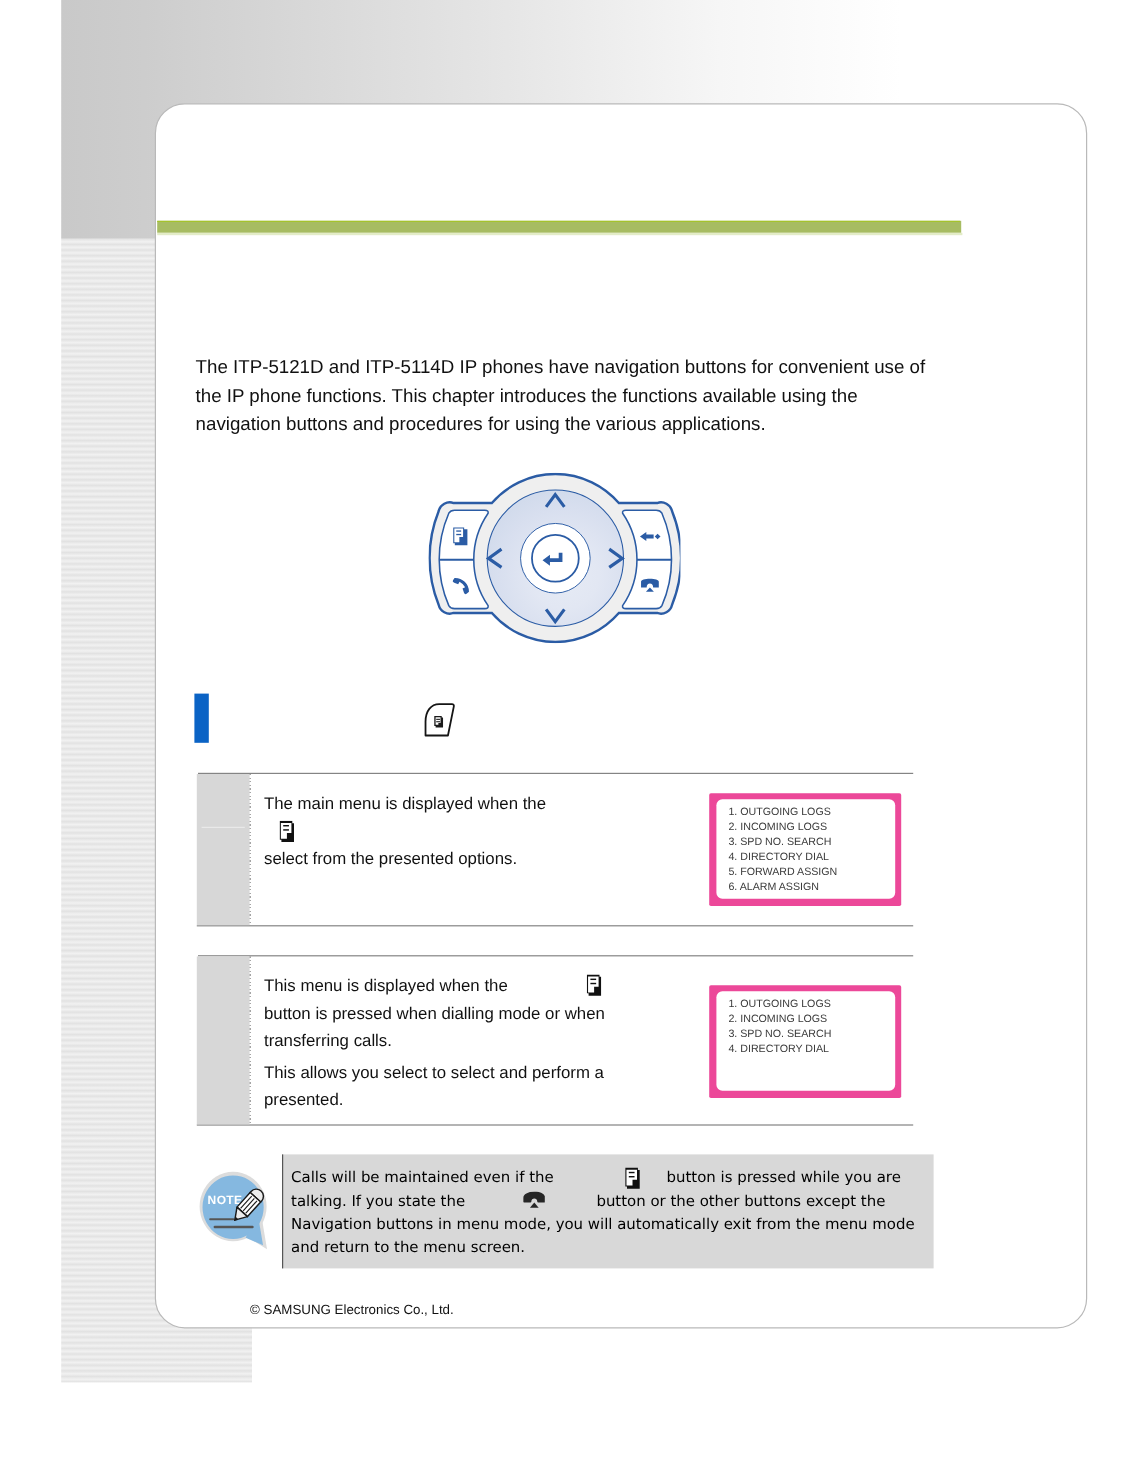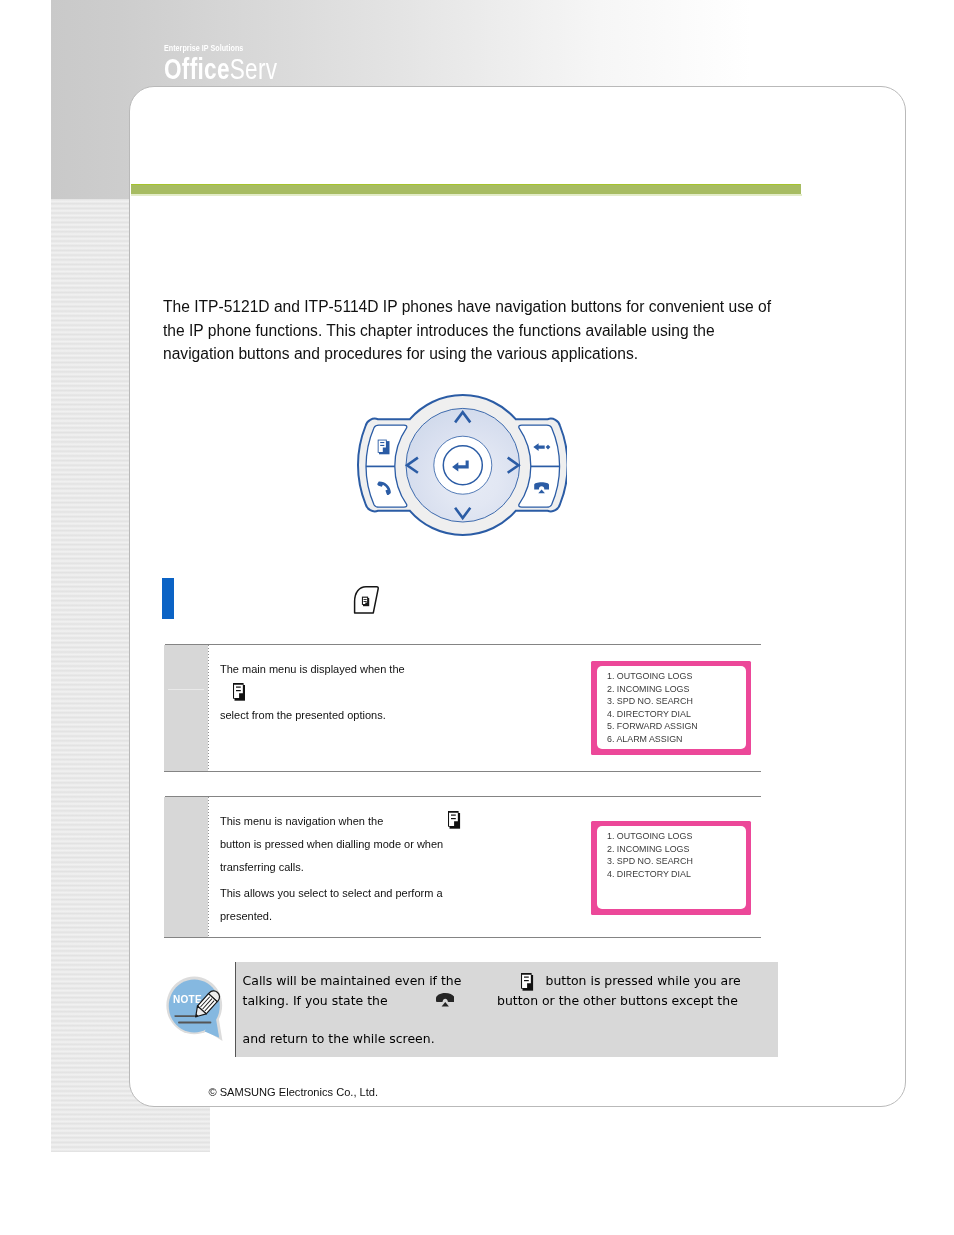--- a/index.html
+++ b/index.html
@@ -34,21 +34,21 @@
   .navdiag{position:absolute;left:357px;top:394px;}
 
   .secbar{position:absolute;left:162px;top:578px;width:12px;height:41px;background:#0b63c5;}
   .keyicon{position:absolute;left:352px;top:584px;}
 
   .tbl{position:absolute;box-sizing:border-box;}
   .tbl .rule{position:absolute;left:0;right:0;height:1px;background:#848484;}
   .tbl .gcell{position:absolute;left:0;top:1px;width:44px;bottom:1px;background:#d7d7d7;}
   .tbl .dot{position:absolute;left:44px;top:1px;bottom:1px;width:1px;
     background:repeating-linear-gradient(to bottom,#8f8f8f 0 1px,transparent 1px 3px);}
-  .tbl .txt{position:absolute;font-size:11px;line-height:23px;color:#111;}
+  .tbl .txt{position:absolute;font-size:14px;line-height:23px;color:#111;}
   .tbl .gline{position:absolute;left:4px;width:36px;height:1px;background:#e9e9e9;}
 
   .lcd{position:absolute;background:#ec4899;border-radius:1.5px;box-sizing:border-box;padding:5.5px;}
   .lcd .inner{background:#fff;border-radius:5px;height:100%;box-sizing:border-box;
     padding:4px 0 0 10.5px;}
   .lcd .line{font-size:8.9px;line-height:12.5px;color:#3a3a3a;white-space:nowrap;}
 
   .notebox{position:absolute;left:235px;top:962px;width:543px;height:95.4px;background:#d8d8d8;border-left:1.4px solid #555;box-sizing:border-box;}
   .notetext{position:absolute;left:242.6px;top:970.5px;width:545px;
     font-family:"DejaVu Sans",sans-serif;font-size:12.45px;line-height:19.2px;color:#000;}
@@ -61,24 +61,20 @@
 </style>
 </head>
 <body>
 
 <div class="page">
 
   <div class="topband"></div>
   <div class="stripes"></div>
   <div class="card"></div>
 
-  <div class="logo">
-    <div class="tag">Enterprise IP Solutions</div>
-    <div class="name"><b>Office</b><span>Serv</span></div>
-  </div>
 
   <div class="greenbar">
       <div class="hi"></div>
     </div>
   <div class="greenshadow"></div>
 
   <div class="intro">The ITP-5121D and ITP-5114D IP phones have navigation buttons for convenient use of the IP phone functions. This chapter introduces the functions available using the navigation buttons and procedures for using the various applications.</div>
 
   <div class="navdiag">
     <svg width="210" height="142" viewBox="0 0 210 142" style="display:block">
@@ -170,21 +166,21 @@
       </div>
     </div>
   </div>
 
   <div class="tbl" style="left:163.5px;top:796px;width:597px;height:141.5px;">
     <div class="rule" style="top:0;left:1.2px;"></div>
     <div class="rule" style="top:140.5px;"></div>
     <div class="gcell"></div>
     <div class="dot"></div>
     <div class="txt" style="left:56.5px;top:13.5px;width:400px;">
-      <span>This menu is navigation when the</span>
+      <span>This menu is displayed when the</span>
       <span class="ib" style="margin-left:62px;vertical-align:-4px;">
         <svg width="12.2" height="17.8" viewBox="0 0 12.2 17.8" style="display:block">
           <path d="M 1.5,2 L 12.1,2 L 12.1,17.7 L 1.5,17.7 Z" fill="#111"></path>
           <path d="M 0,0 L 10.6,0 L 10.6,15.7 L 0,15.7 Z" fill="#111"></path>
           <path d="M 1.05,1.8 L 9.85,1.8 L 9.85,10.2 L 6.1,10.2 L 6.1,15 L 1.05,15 Z" fill="#fff"></path>
           <rect x="3.0" y="3.5" width="4.8" height="1.2" fill="#111"></rect>
           <rect x="3.0" y="7.0" width="4.8" height="1.2" fill="#111"></rect>
         </svg>
       </span><br>
       <span>button is pressed when dialling mode or when</span><br>
@@ -230,27 +226,27 @@
     <span>Calls will be maintained even if the</span>
     <span class="ib" style="margin-left:56px;vertical-align:-6px;">
       <svg width="12.2" height="17.8" viewBox="0 0 12.2 17.8" style="display:block">
         <path d="M 1.5,2 L 12.1,2 L 12.1,17.7 L 1.5,17.7 Z" fill="#111"></path>
         <path d="M 0,0 L 10.6,0 L 10.6,15.7 L 0,15.7 Z" fill="#111"></path>
         <path d="M 1.05,1.8 L 9.85,1.8 L 9.85,10.2 L 6.1,10.2 L 6.1,15 L 1.05,15 Z" fill="#fff"></path>
         <rect x="3.0" y="3.5" width="4.8" height="1.2" fill="#111"></rect>
         <rect x="3.0" y="7.0" width="4.8" height="1.2" fill="#111"></rect>
       </svg>
     </span>
-    <span style="margin-left:8px;">button is pressed while you are</span><br>
+    <span style="margin-left:18px;">button is pressed while you are</span><br>
     <span>talking. If you state the</span>
     <span class="ib" style="margin-left:44px;vertical-align:-2px;">
       <svg width="18.5" height="13.5" viewBox="0 0 18.5 13.5" style="display:block">
         <path fill="#262626" d="M 0,8.3 L 0,5.3 C 0,2.5 4.1,0 9.25,0 C 14.4,0 18.5,2.5 18.5,5.3 L 18.5,8.3 C 18.5,8.8 18.1,9.1 17.4,9.1 L 12.6,9.1 C 12.0,9.1 11.7,8.8 11.7,8.3 C 11.7,6.7 10.6,5.7 9.25,5.7 C 7.9,5.7 6.8,6.7 6.8,8.3 C 6.8,8.8 6.5,9.1 5.9,9.1 L 1.1,9.1 C 0.4,9.1 0,8.8 0,8.3 Z"></path>
         <path fill="#262626" d="M 5.6,13.5 L 9.25,9.0 L 12.9,13.5 Z"></path>
       </svg>
     </span>
     <span style="margin-left:8px;padding-left:31px;">button or the other buttons except the</span><br>
-    <br>
-    <span>and return to the while screen.</span>
+    <span>Navigation buttons in menu mode, you will automatically exit from the menu mode</span><br>
+    <span>and return to the menu screen.</span>
   </div>
 
   <div class="footer">© SAMSUNG Electronics Co., Ltd.</div>
 </div>
 
 </body></html>

